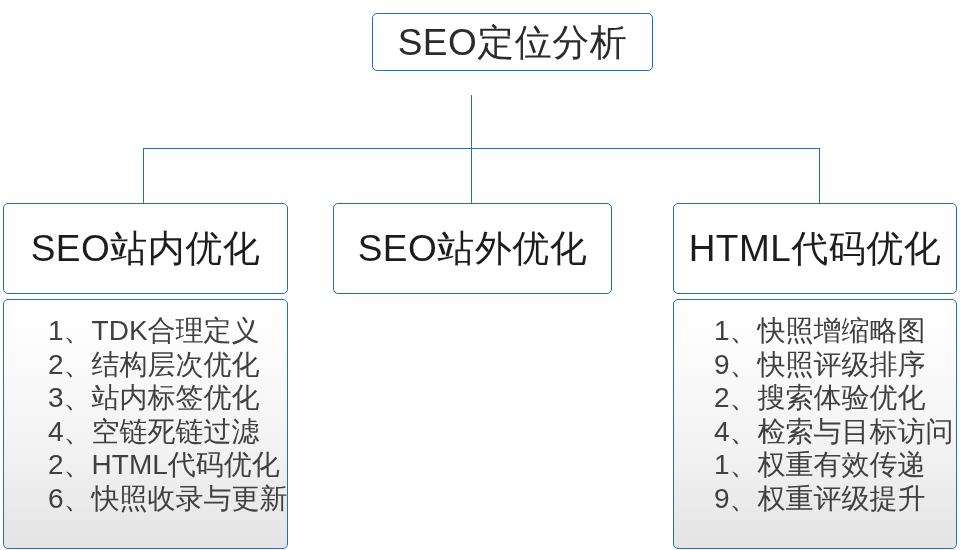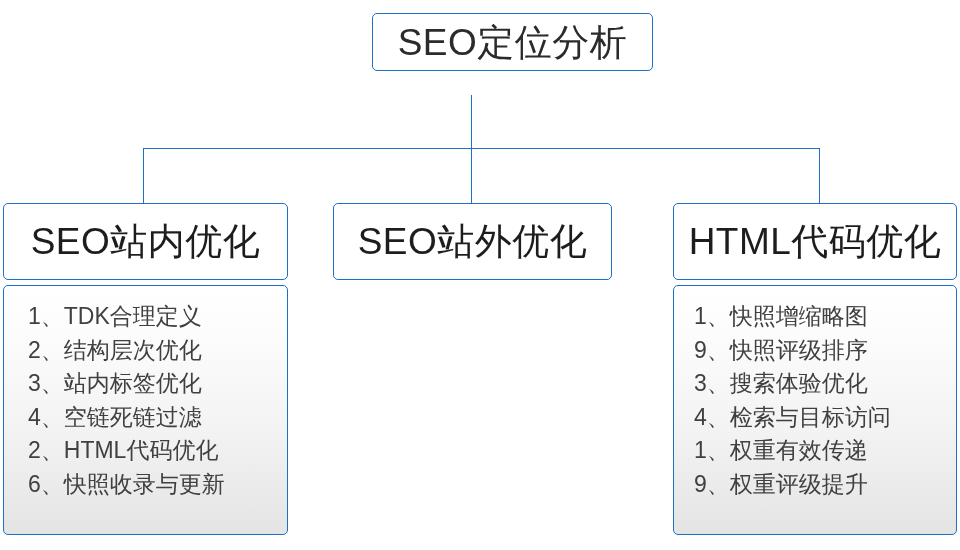--- a/index.html
+++ b/index.html
@@ -52,21 +52,21 @@
     letter-spacing: 0.5px;
     white-space: nowrap;
   }
   
   .branch {
     position: absolute;
     top: 203px;
   }
   .branch-header {
     box-sizing: border-box;
-    height: 77px;
+    height: 91px;
     border: 1.6px solid #1f6fc4;
     border-radius: 5px;
     background: #ffffff;
     display: flex;
     align-items: center;
     justify-content: center;
   }
   .branch-header-label {
     font-size: 37px;
     line-height: 1;
@@ -83,24 +83,25 @@
     background: linear-gradient(to bottom, #ffffff 0%, #fdfdfd 16%, #f3f3f3 58%, #e4e4e4 100%);
     padding: 14px 0 0 0;
     overflow: hidden;
   }
   .branch-list {
     list-style: none;
     margin: 0;
     padding: 0 0 0 22px;
   }
   .branch-list-item {
-    font-size: 23px;
+    font-size: 28px;
     line-height: 33.5px;
     color: #404040;
     white-space: nowrap;
+    margin-left: 20px;
   }
   
   #branch-0 { left: 3px;   width: 285px; }
   #branch-1 { left: 333px; width: 279px; }
   #branch-2 { left: 673px; width: 284px; }
 
   #branch-0 .branch-list { padding-left: 24px; }
   #branch-1 .branch-list { padding-left: 20px; }
   #branch-2 .branch-list { padding-left: 20px; }
 </style>
@@ -146,21 +147,21 @@
   </div>
 
   <div class="branch" id="branch-2">
     <div class="branch-header">
       <span class="branch-header-label">HTML代码优化</span>
     </div>
     <div class="branch-body">
       <ul class="branch-list">
         <li class="branch-list-item">1、快照增缩略图</li>
         <li class="branch-list-item">9、快照评级排序</li>
-        <li class="branch-list-item">3、搜索体验优化</li>
+        <li class="branch-list-item">2、搜索体验优化</li>
         <li class="branch-list-item">4、检索与目标访问</li>
         <li class="branch-list-item">1、权重有效传递</li>
         <li class="branch-list-item">9、权重评级提升</li>
       </ul>
     </div>
   </div>
 
 </div>
 
 </body></html>

